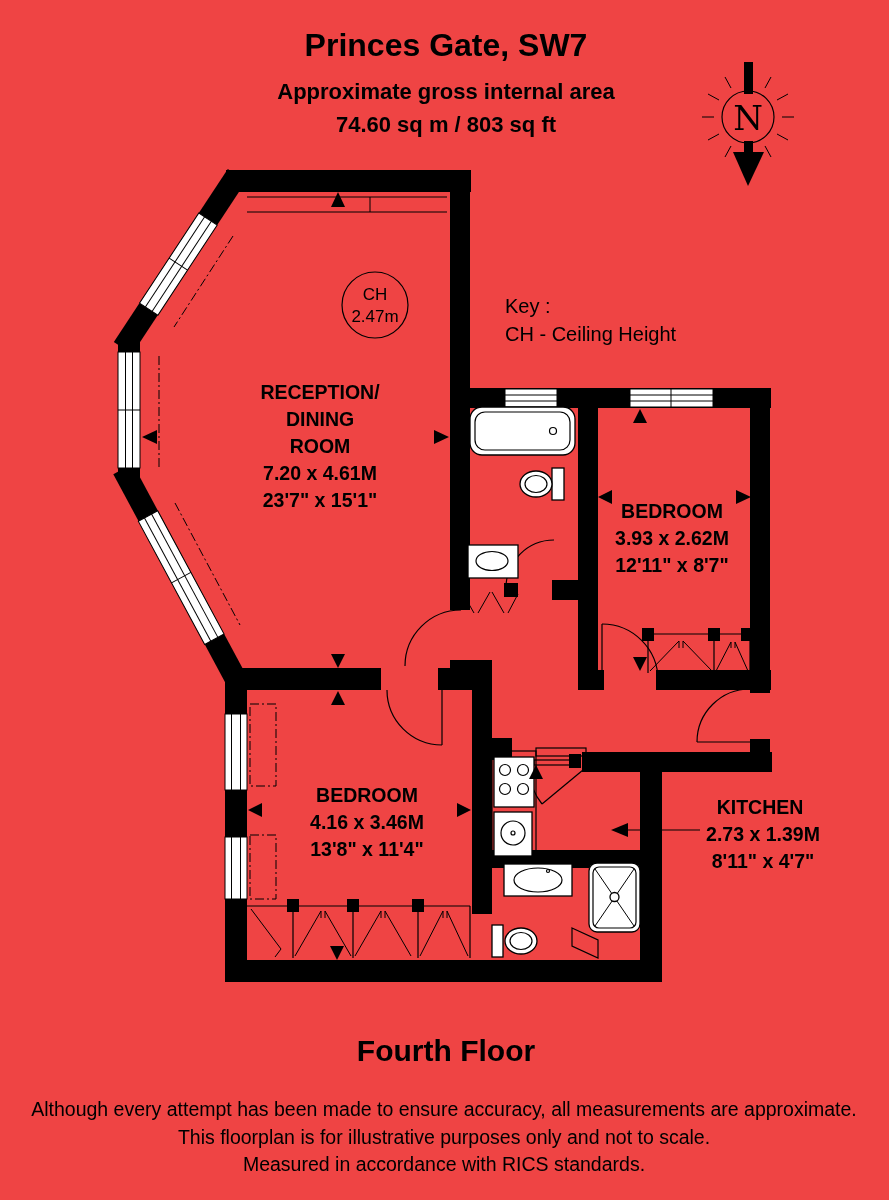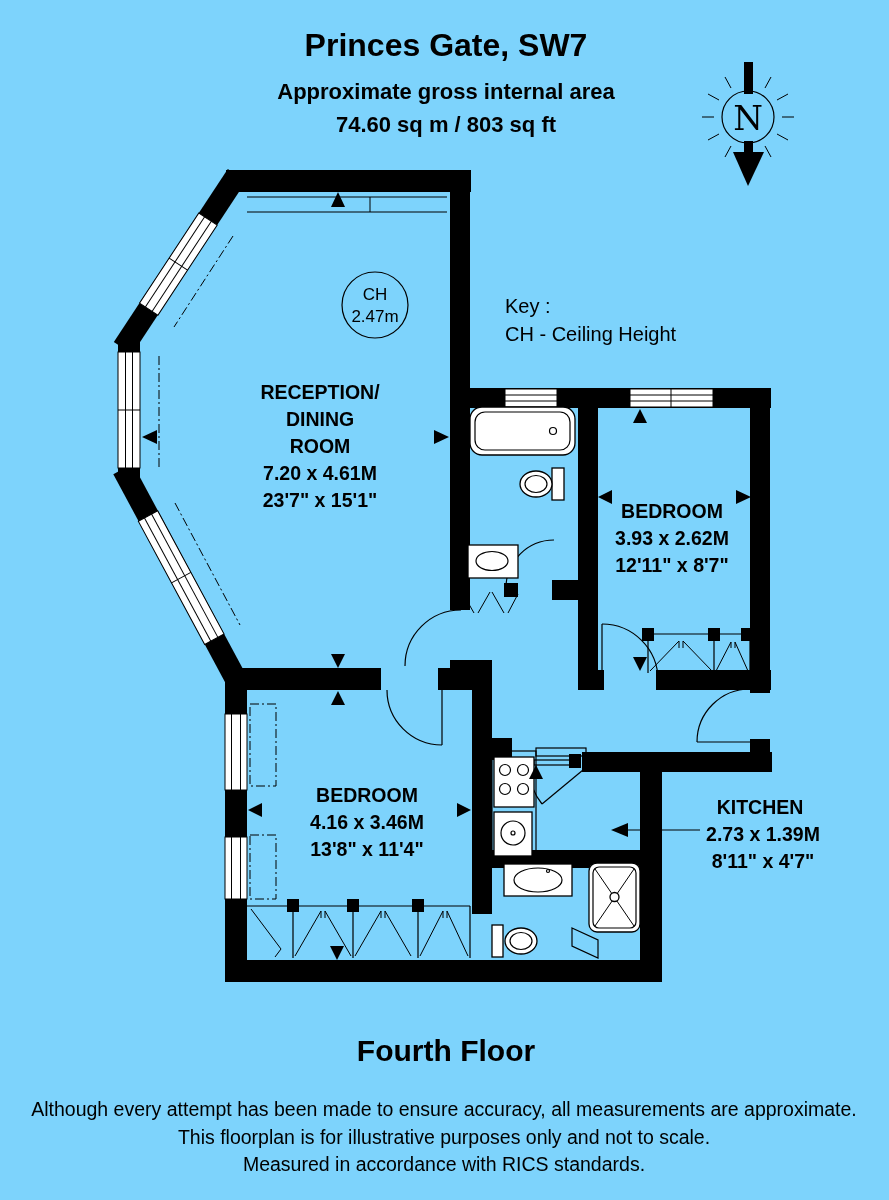--- a/index.html
+++ b/index.html
@@ -1,16 +1,16 @@
 <!DOCTYPE html>
 <html><head>
 <meta charset="utf-8">
 <style>
   html,body{margin:0;padding:0;background:#fff;}
-  .page{position:relative;width:889px;height:1200px;background:#7dd3fc;overflow:hidden;}
+  .page{position:relative;width:889px;height:1200px;background:#ef4444;overflow:hidden;}
   svg text{font-family:"Liberation Sans",sans-serif;fill:#000;}
   text.title{font-size:32px;font-weight:bold;text-anchor:middle;}
   text.sub{font-size:22px;font-weight:bold;text-anchor:middle;}
   text.room{font-size:19.5px;font-weight:bold;text-anchor:middle;}
   text.floor{font-size:30px;font-weight:bold;text-anchor:middle;}
   text.footer{font-size:19.5px;text-anchor:middle;}
   text.key{font-size:20px;}
   text.ch{font-size:17px;text-anchor:middle;}
   text.north{font-size:34px;font-family:"DejaVu Serif",serif;text-anchor:middle;font-weight:normal;}
   .thin{stroke:#000;stroke-width:1.2;fill:none;}

